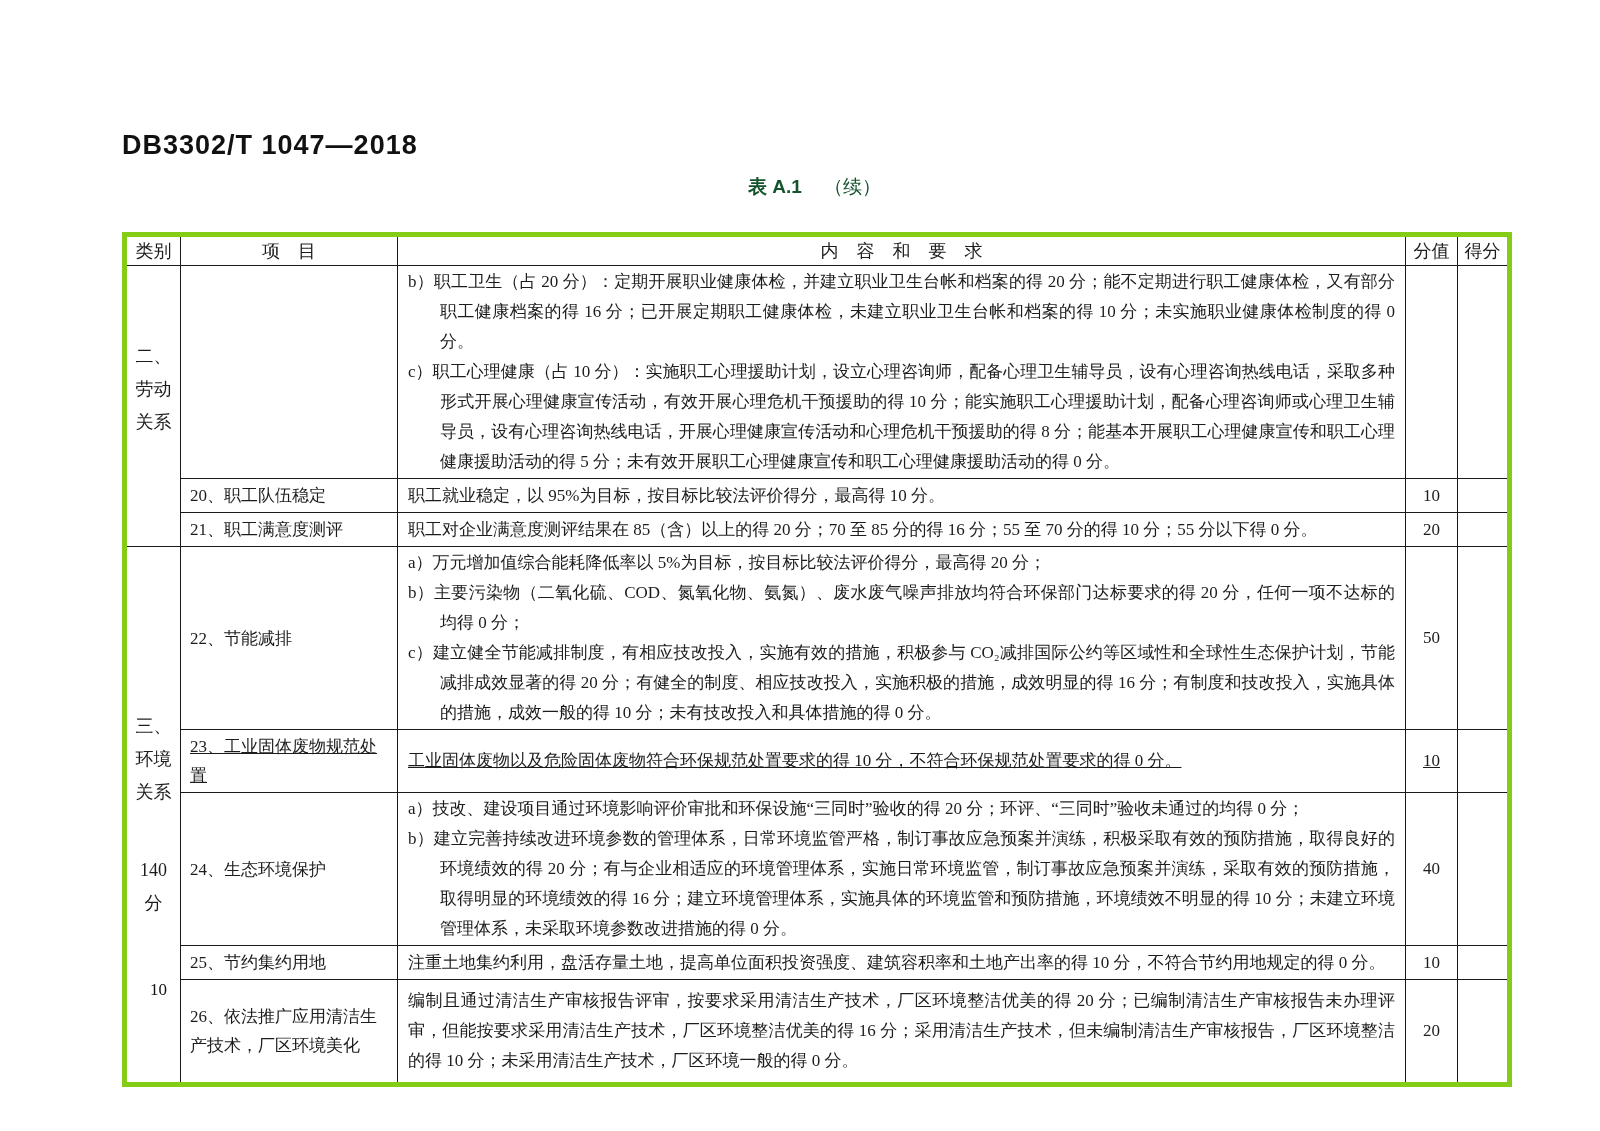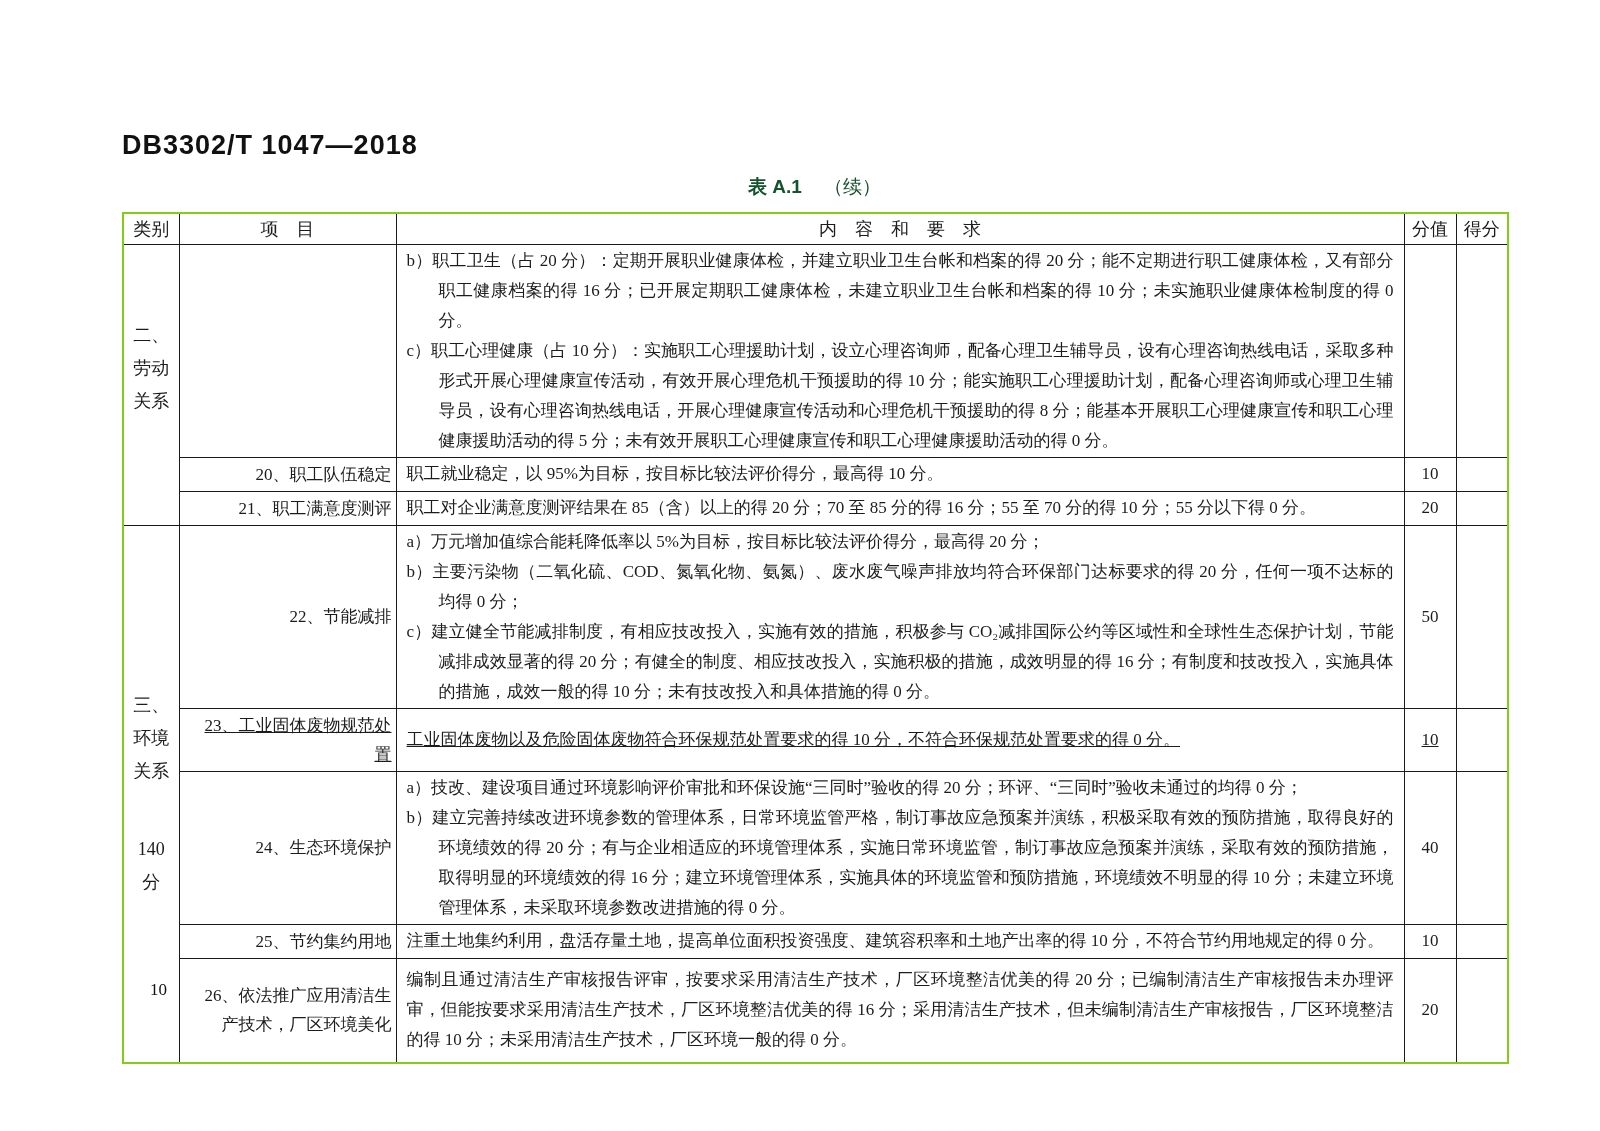--- a/index.html
+++ b/index.html
@@ -29,25 +29,25 @@
     width: 1385px;
     text-align: center;
     font-size: 19px;
     color: #14532d;
   }
   .table-caption .cap-label { font-weight: bold; font-family: "Liberation Sans", "DejaVu Sans", sans-serif; }
   .table-caption .cap-suffix { font-weight: normal; margin-left: 22px; }
   table.main {
     position: absolute;
     left: 122px;
-    top: 212px;
+    top: 232px;
     width: 1385px;
     border-collapse: collapse;
     table-layout: fixed;
-    border: 2px solid #84cc16;
+    border: 5px solid #84cc16;
     font-size: 17px;
   }
   table.main td, table.main th {
     border: 1px solid #1a1a1a;
     vertical-align: middle;
     font-weight: normal;
     overflow: hidden;
   }
   tr.h-header  { height: 31px; }
   tr.r0 { height: 181px; }
@@ -64,21 +64,21 @@
     white-space: pre-line;
     font-size: 18px;
     line-height: 33px;
   }
   td.category .points { margin-top: 12px; }
   td.category .points:empty { display: none; }
   td.item {
     padding: 2px 4px 2px 9px;
     font-size: 17px;
     line-height: 29px;
-    text-align: right;
+    text-align: left;
   }
   td.content {
     padding: 1px 10px;
     text-align: left;
   }
   td.content .para {
     line-height: 30px;
     text-align: justify;
   }
   td.content .para.hang {

